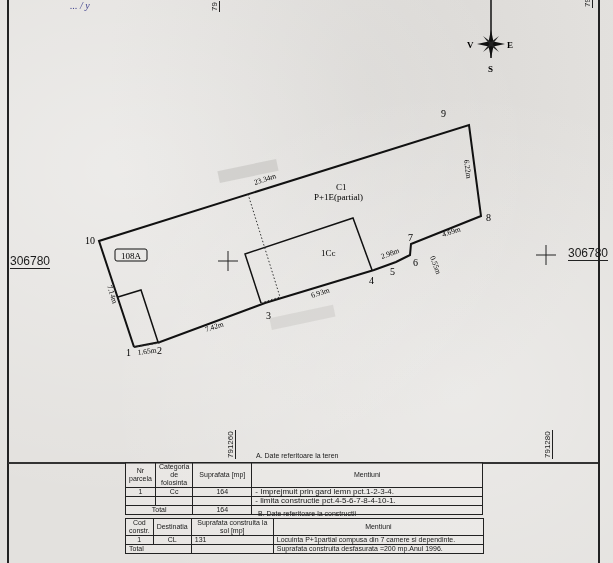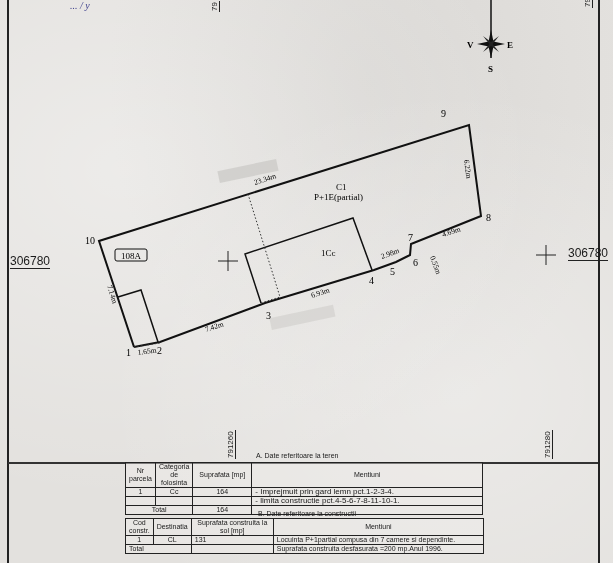--- a/index.html
+++ b/index.html
@@ -125,21 +125,21 @@
   <tr style="height:9px;">
     <td>1</td>
     <td>Cc</td>
     <td>164</td>
     <td class="left" style="font-size:8px;margin-top:9px;">-  Imprejmuit prin gard lemn pct.1-2-3-4.</td>
   </tr>
   <tr style="height:9px;">
     <td></td>
     <td></td>
     <td></td>
-    <td class="left" style="font-size:8px;">-  limita constructie pct.4-5-6-7-8-11-10-1.</td>
+    <td class="left" style="font-size:8px;">-  limita constructie pct.4-5-6-7-8-4-10-1.</td>
   </tr>
   <tr style="height:9px;">
     <td colspan="2">Total</td>
     <td>164</td>
     <td></td>
   </tr>
 </tbody>
   </table>
 
 <div class="section-title" style="left:258px; top:510px;">B. Date referitoare la constructii</div>

